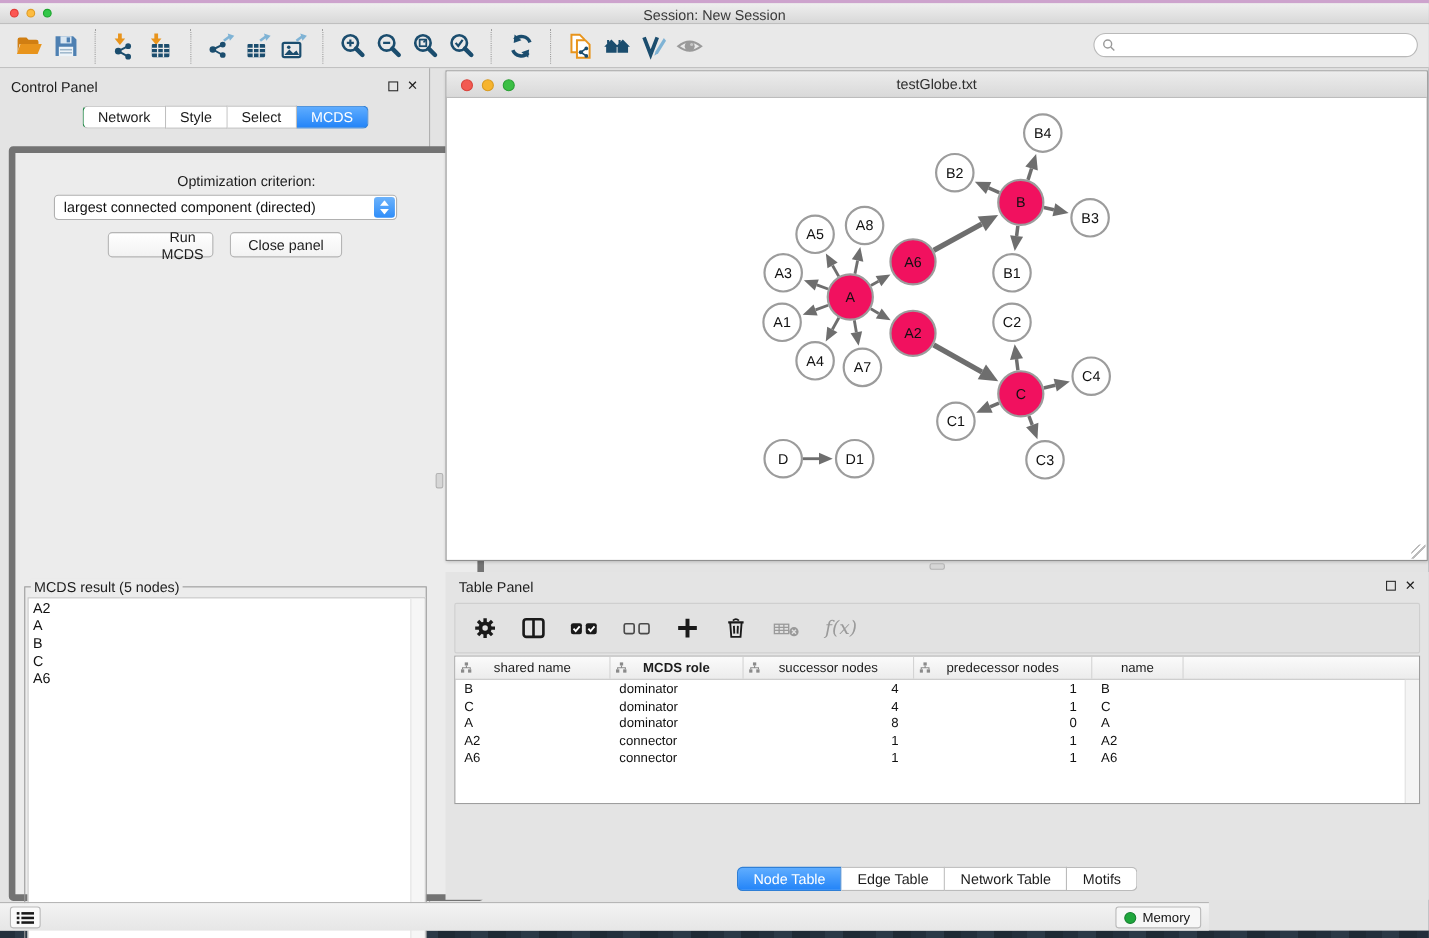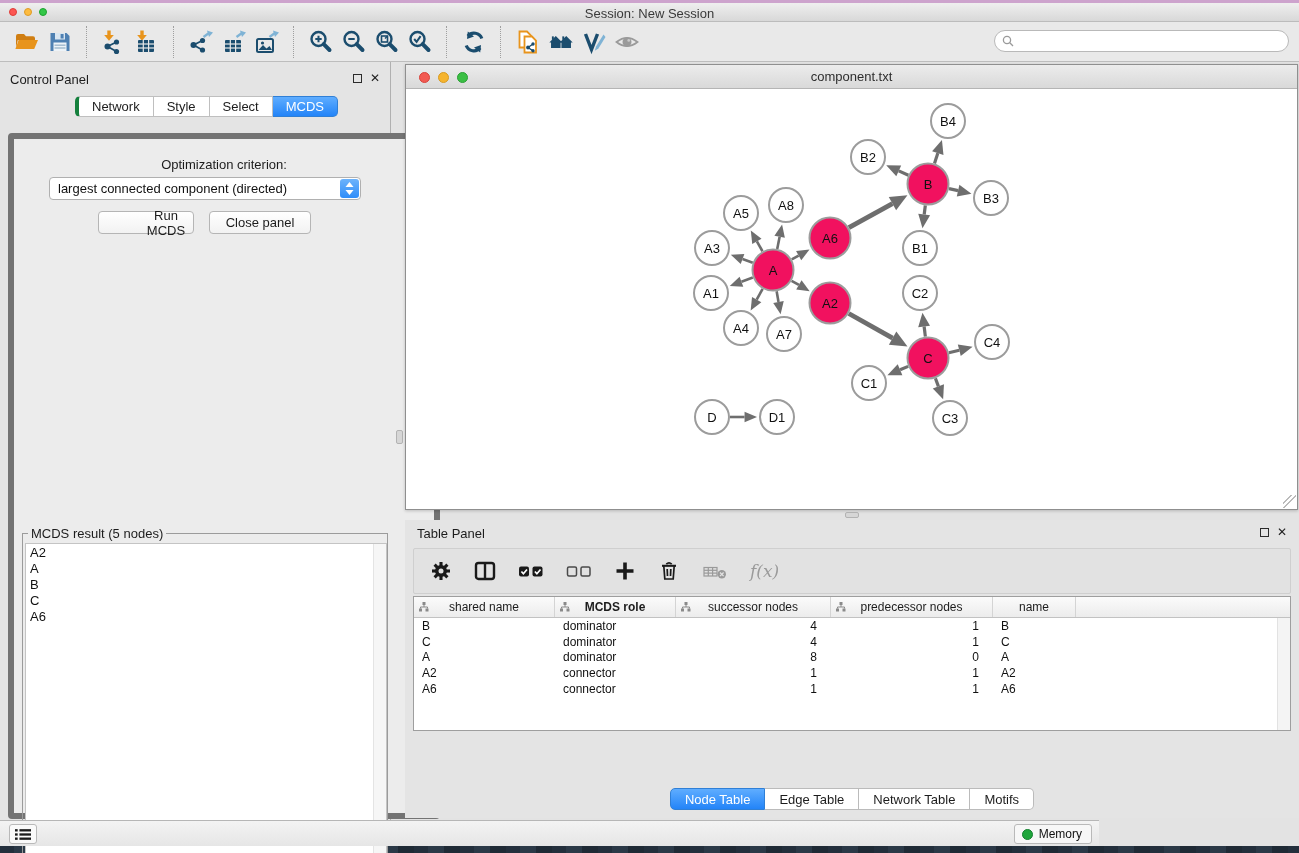--- a/index.html
+++ b/index.html
@@ -34,21 +34,21 @@
                    background:#e4e4e4; border-right:1px solid #b0b0b0; }
   .panel-header { position:absolute; left:0; top:8px; width:100%; height:18px; }
   .panel-title { position:absolute; left:10px; top:2px; font-size:13px; color:#1c1c1c; }
   .float-icon { position:absolute; width:9px; height:9px; border:1.5px solid #2b2b2b; top:4px; }
   .close-icon { position:absolute; top:1px; font-size:12px; font-weight:bold; color:#1c1c1c; }
   .cp-float { right:28px; } .cp-close { right:10px; }
 
   .cp-tabs { position:absolute; left:75px; top:34px; display:flex; }
   .cp-tab { height:21px; padding:0 13px; background:#fff; border:1px solid #bfbfbf; border-left:none;
             font-size:13px; color:#1c1c1c; display:flex; align-items:center; }
-  .cp-tab:first-child { border-left:4px solid #15803d; border-radius:5px 0 0 5px; }
+  .cp-tab:first-child { border-left:1px solid #15803d; border-radius:5px 0 0 5px; }
   .cp-tab:last-child { border-radius:0 5px 5px 0; }
   .cp-tab.selected { background:linear-gradient(#5fadff,#2384f8); border-color:#2f7fd6; color:#fff; }
 
   .cp-body { position:absolute; left:8px; top:71px; width:432px; height:686px; background:#ececec;
              border:6px solid #737373; border-radius:4px; }
   .opt-label { position:absolute; left:0; width:100%; top:18px; text-align:center; font-size:13px; color:#1c1c1c; }
   .opt-select { position:absolute; left:35px; top:38px; width:312px; height:23px; background:#fff;
                 border:1px solid #b0b0b0; border-radius:4px; font-size:13px; color:#111;
                 display:flex; align-items:center; padding-left:8px; }
   .opt-stepper { position:absolute; right:1px; top:1px; width:19px; height:19px; border-radius:3px;
@@ -338,21 +338,21 @@
             </div>
         </div>
       </div>
     </div>
 
     <div class="net-window">
       <div class="net-titlebar">
         <span class="net-tl red"></span>
         <span class="net-tl yellow"></span>
         <span class="net-tl green"></span>
-        <div class="net-title">component.txt</div>
+        <div class="net-title">testGlobe.txt</div>
       </div>
       <svg class="net-canvas" id="graph-svg" width="891" height="420">
           <g>
             <line x1="355.4750027307858" y1="161.25234861421217" x2="349.8902982027299" y2="151.30459367361271" stroke="#6e6e6e" stroke-width="2.6"></line>
             <polygon points="343.79069513415277,140.43967570770963 354.53797177883456,148.695373420361 345.2426246266253,153.91381392686444" fill="#6e6e6e"></polygon>
           </g>
           <g>
             <line x1="370.21649690547093" y1="158.91751547264522" x2="372.63407025341456" y2="146.82964873292727" stroke="#6e6e6e" stroke-width="2.6"></line>
             <polygon points="375.07767729723633,134.6116135138184 377.8605652548472,147.8749477332138 367.40757525198194,145.78434973264075" fill="#6e6e6e"></polygon>
           </g>

